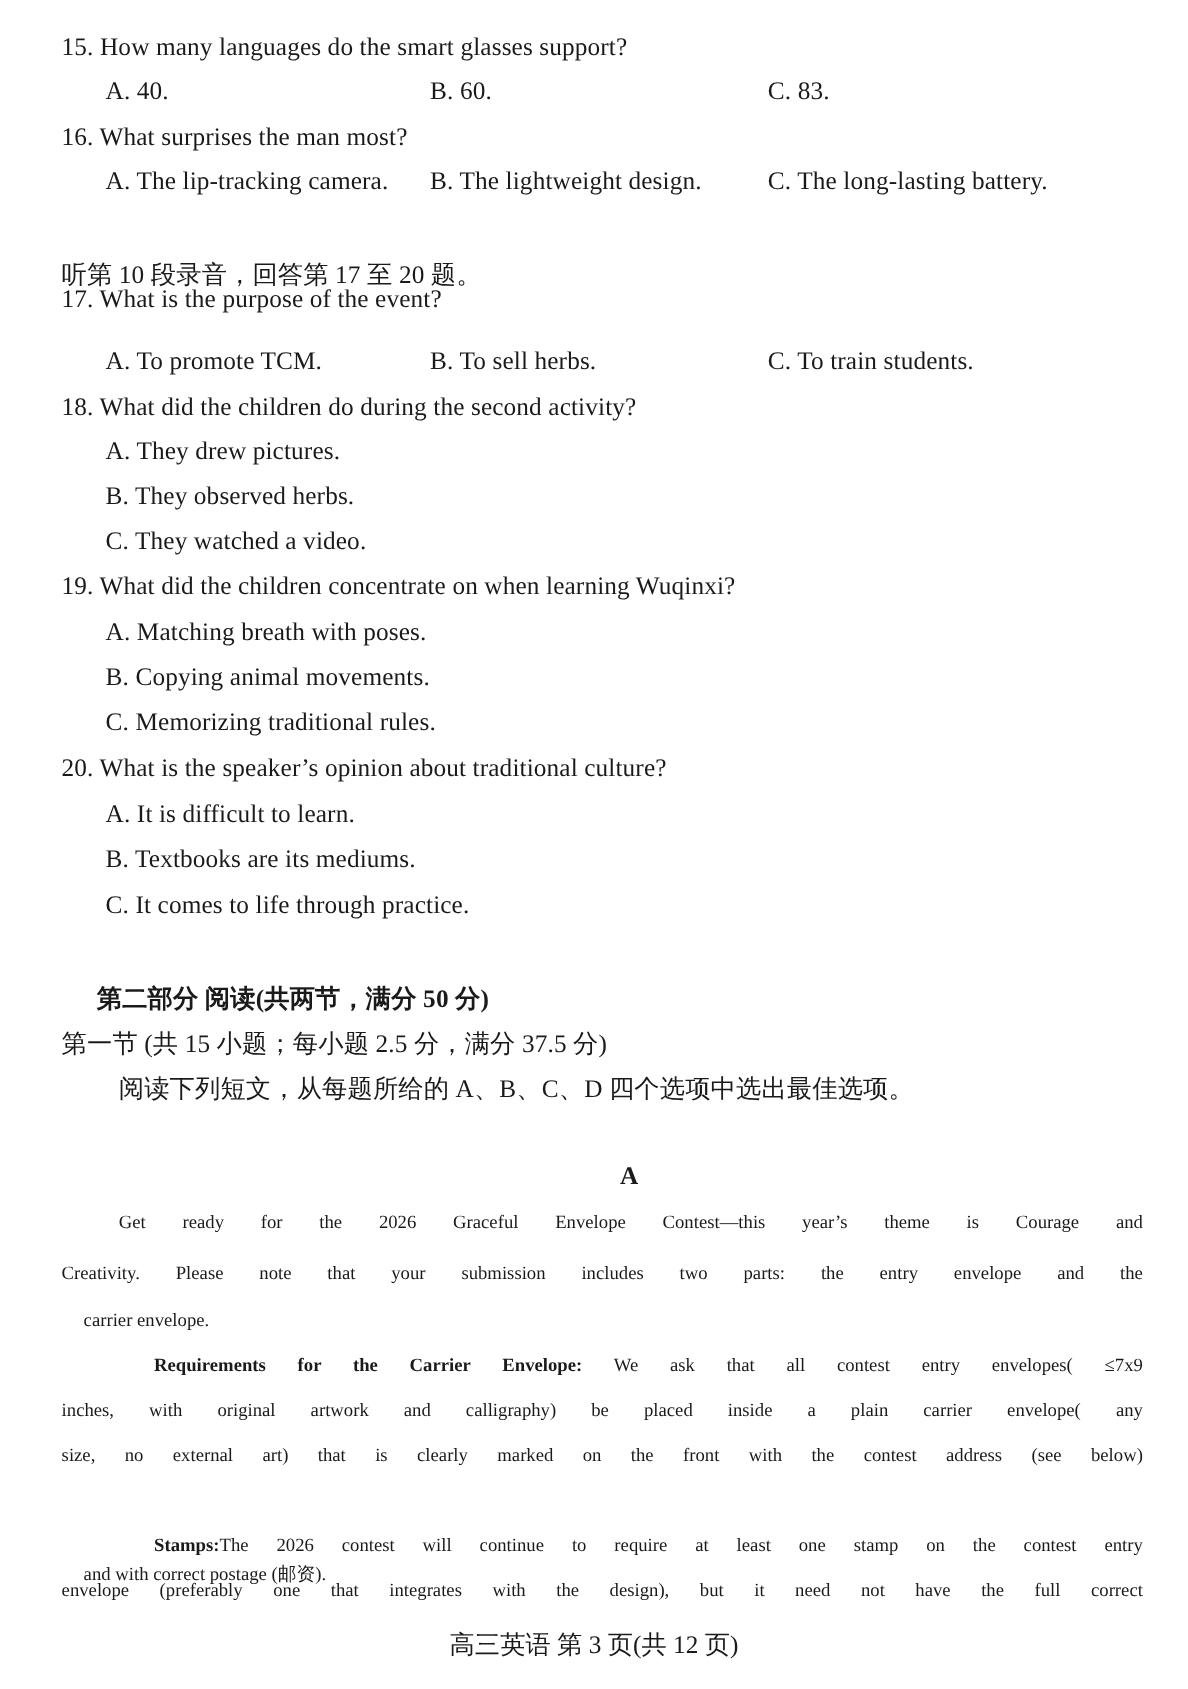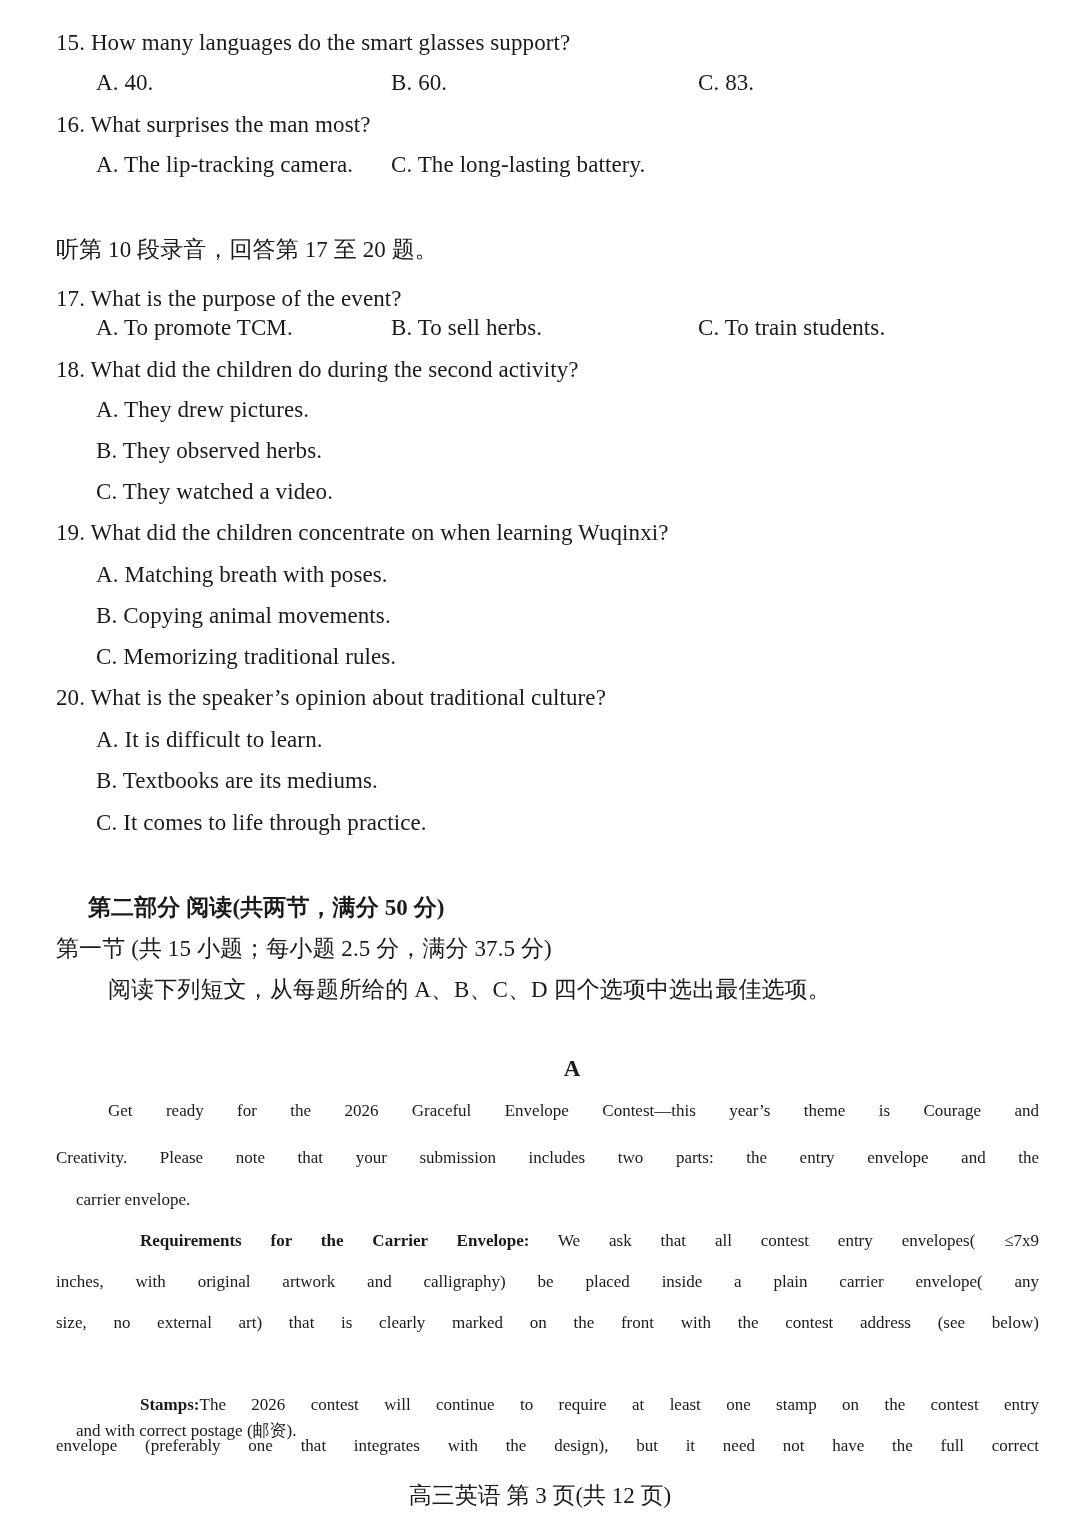--- a/index.html
+++ b/index.html
@@ -30,28 +30,29 @@
     <span class="c1">A. 40.</span>
     <span class="c2">B. 60.</span>
     <span>C. 83.</span>
   </div>
 </div>
 
 <div>
   <div class="line q" style="top:112px">16. What surprises the man most?</div>
   <div class="line opt cols" style="top:152px">
     <span class="c1">A. The lip-tracking camera.</span>
+    <span class="c2">B.  The lightweight design.</span>
     <span>C.  The long-lasting battery.</span>
   </div>
 </div>
 
 <div class="line q" style="top:234px">听第 10 段录音，回答第 17 至 20 题。</div>
 
 <div>
-  <div class="line q" style="top:286px">17. What is the purpose of the event?</div>
+  <div class="line q" style="top:259px">17. What is the purpose of the event?</div>
   <div class="line opt cols" style="top:315px">
     <span class="c1">A. To promote TCM.</span>
     <span class="c2">B.  To sell herbs.</span>
     <span>C.  To train students.</span>
   </div>
 </div>
 
 <div>
   <div class="line q" style="top:357px">18. What did the children do during the second activity?</div>
   <div class="line opt" style="top:397px">A. They drew pictures.</div>

